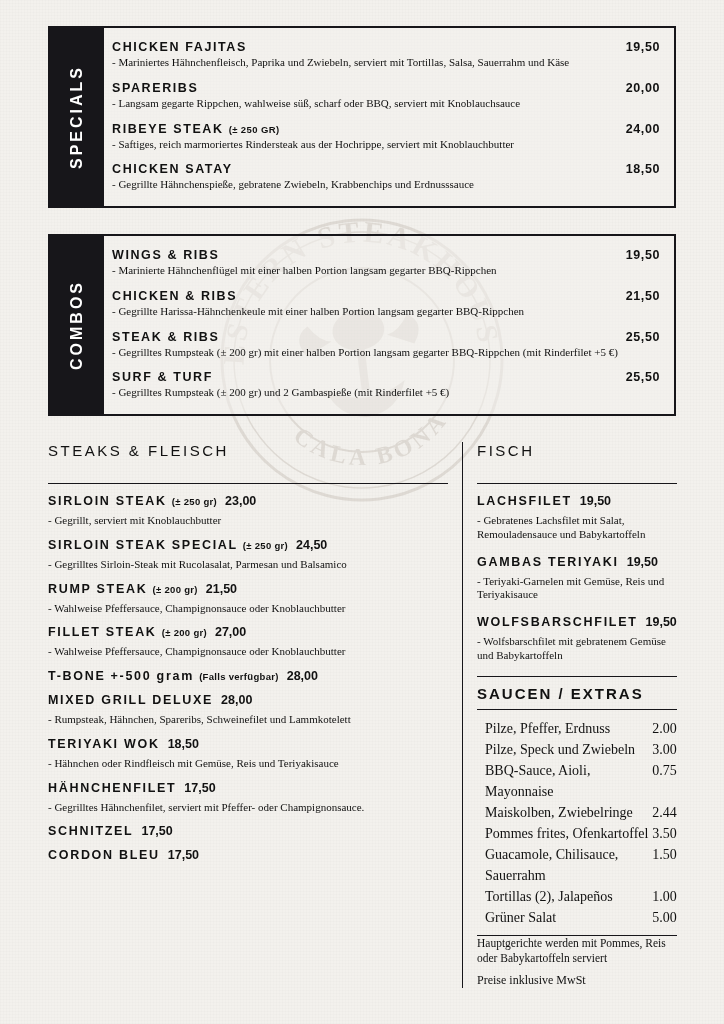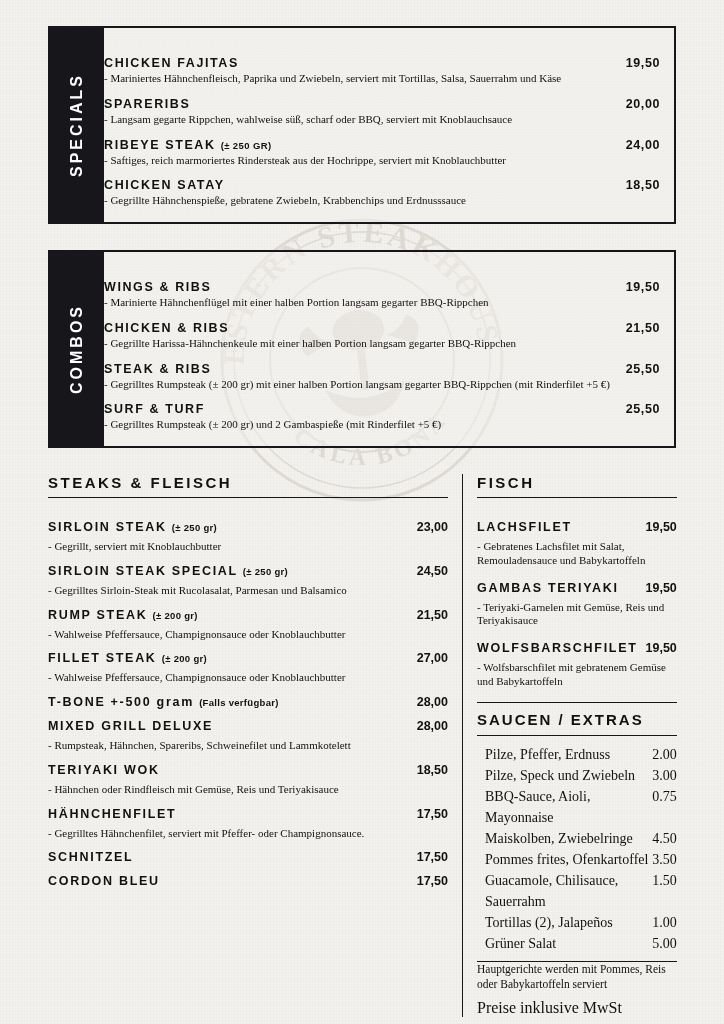--- a/index.html
+++ b/index.html
@@ -55,22 +55,21 @@
   }
   .banner-label span {
     writing-mode: vertical-rl;
     transform: rotate(180deg);
     font-size: 16px;
     letter-spacing: 3px;
     font-weight: bold;
   }
   .banner-body {
     flex: 1;
-    padding: 12px 14px 12px 0;
-    margin-top: 16px;
+    padding: 12px 14px 12px 8px;
   }
   .item { margin-bottom: 11px; }
   .item:last-child { margin-bottom: 2px; }
   .item-head {
     display: flex;
     align-items: baseline;
     justify-content: space-between;
   }
   .item-name {
     font-size: 12.5px;
@@ -99,30 +98,30 @@
   
   .columns {
     display: flex;
     margin-top: 26px;
   }
   .col-left { width: 414px; flex: 0 0 414px; padding-right: 14px; }
   .col-right { flex: 1; border-left: 1.5px solid #17161a; padding-left: 14px; }
 
   .section-title {
     font-size: 15px;
-    font-weight: bold;
+    font-weight: normal;
     letter-spacing: 2.5px;
-    padding-bottom: 6px;
+    padding-bottom: 24px;
     border-bottom: 1.5px solid #17161a;
-    margin-bottom: 22px;
+    margin-bottom: 10px;
   }
   .col-right .section-title { border-bottom: 1.5px solid #17161a; }
 
   .dish { margin-bottom: 10px; }
-  .dish-head { display: flex; align-items: baseline; justify-content: space-between; }
+  .dish-head { display: flex; align-items: baseline; }
   .dish-name { font-size: 12.5px; font-weight: bold; letter-spacing: 1.7px; }
   .dish-name .qual {
     font-size: 9.5px; letter-spacing: 0.3px;
   }
   .dish-price { font-size: 12.5px; font-weight: bold; white-space: nowrap; padding-left: 8px; }
   .dish-desc {
     font-family: "Liberation Serif", serif;
     font-size: 11px;
     margin-top: 6px;
     line-height: 1.25;
@@ -157,21 +156,21 @@
   .sauce-note {
     font-family: "Liberation Serif", serif;
     font-size: 11.5px;
     line-height: 1.35;
     margin-top: 7px;
     border-top: 1px solid #17161a;
     padding-top: 0;
   }
   .sauce-tax {
     font-family: "Liberation Serif", serif;
-    font-size: 16px;
+    font-size: 12px;
     margin-top: 6px;
   }
 </style>
 </head>
 <body>
 
 <div class="page">
 
   <div class="stamp">
     <svg viewBox="0 0 300 300" xmlns="http://www.w3.org/2000/svg">
@@ -452,21 +451,21 @@
           <div class="sauce-row">
             <span>Pilze, Speck und Zwiebeln</span>
             <span>3.00</span>
           </div>
           <div class="sauce-row">
             <span>BBQ-Sauce, Aioli, Mayonnaise</span>
             <span>0.75</span>
           </div>
           <div class="sauce-row">
             <span>Maiskolben, Zwiebelringe</span>
-            <span>4.50</span>
+            <span>2.44</span>
           </div>
           <div class="sauce-row">
             <span>Pommes frites, Ofenkartoffel</span>
             <span>3.50</span>
           </div>
           <div class="sauce-row">
             <span>Guacamole, Chilisauce, Sauerrahm</span>
             <span>1.50</span>
           </div>
           <div class="sauce-row">

